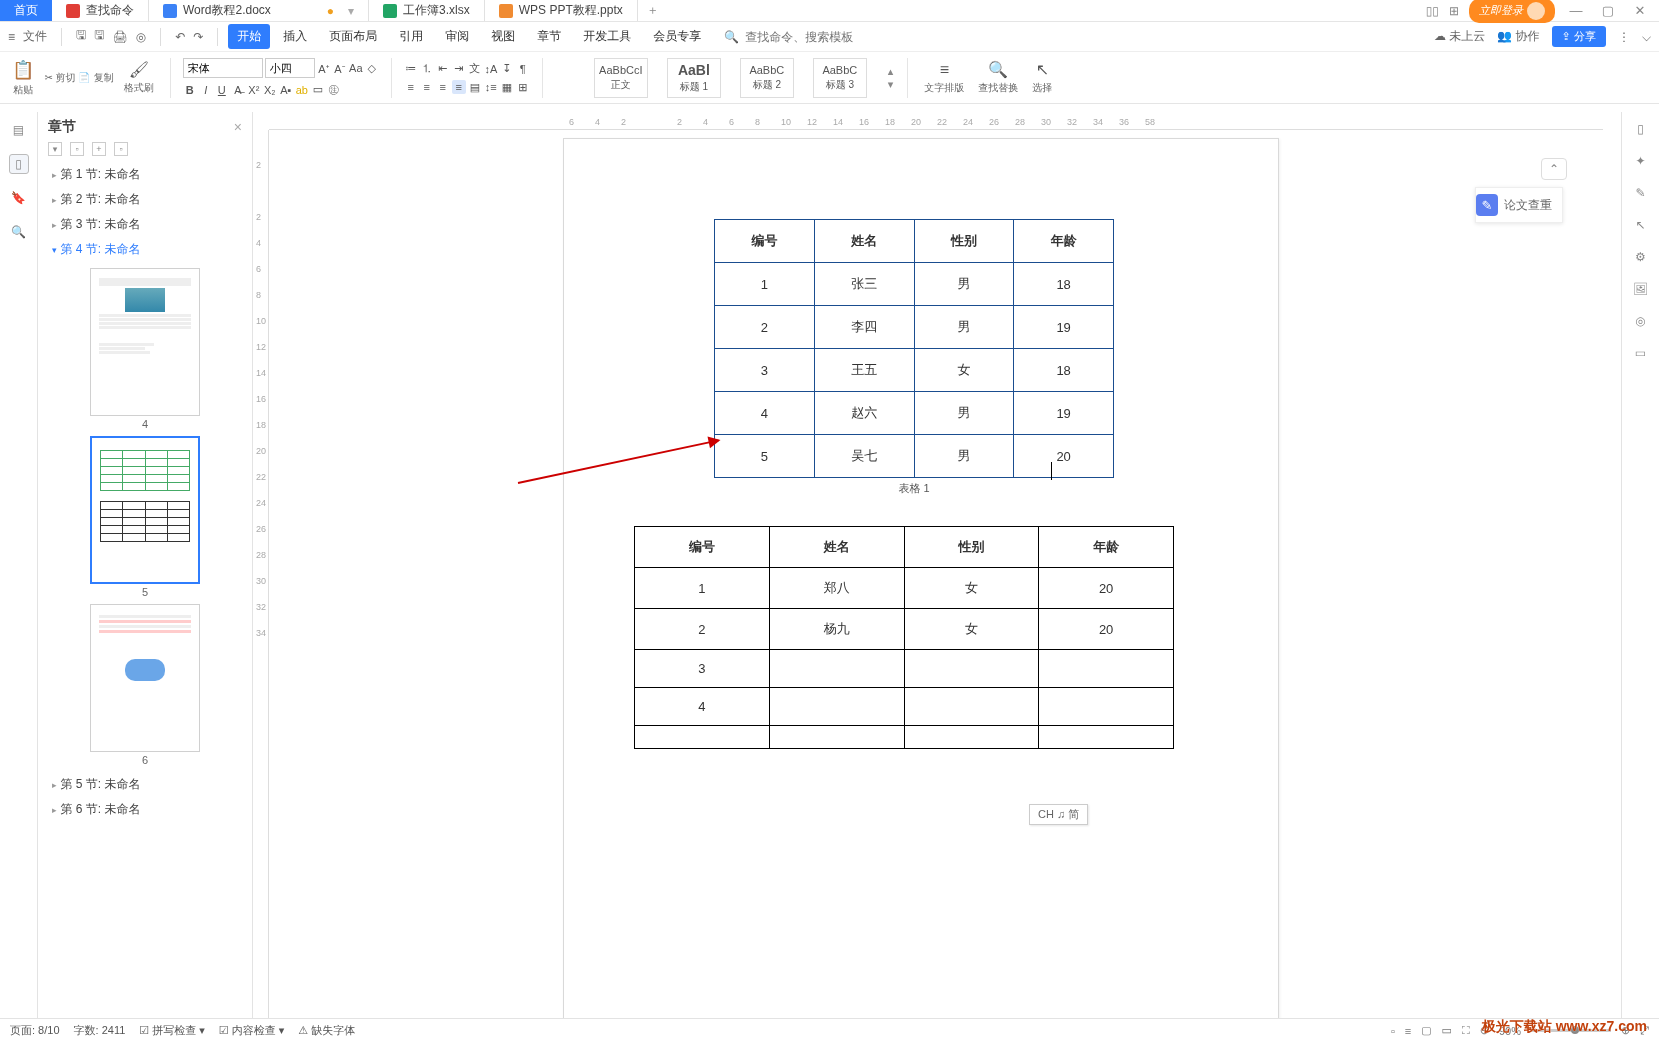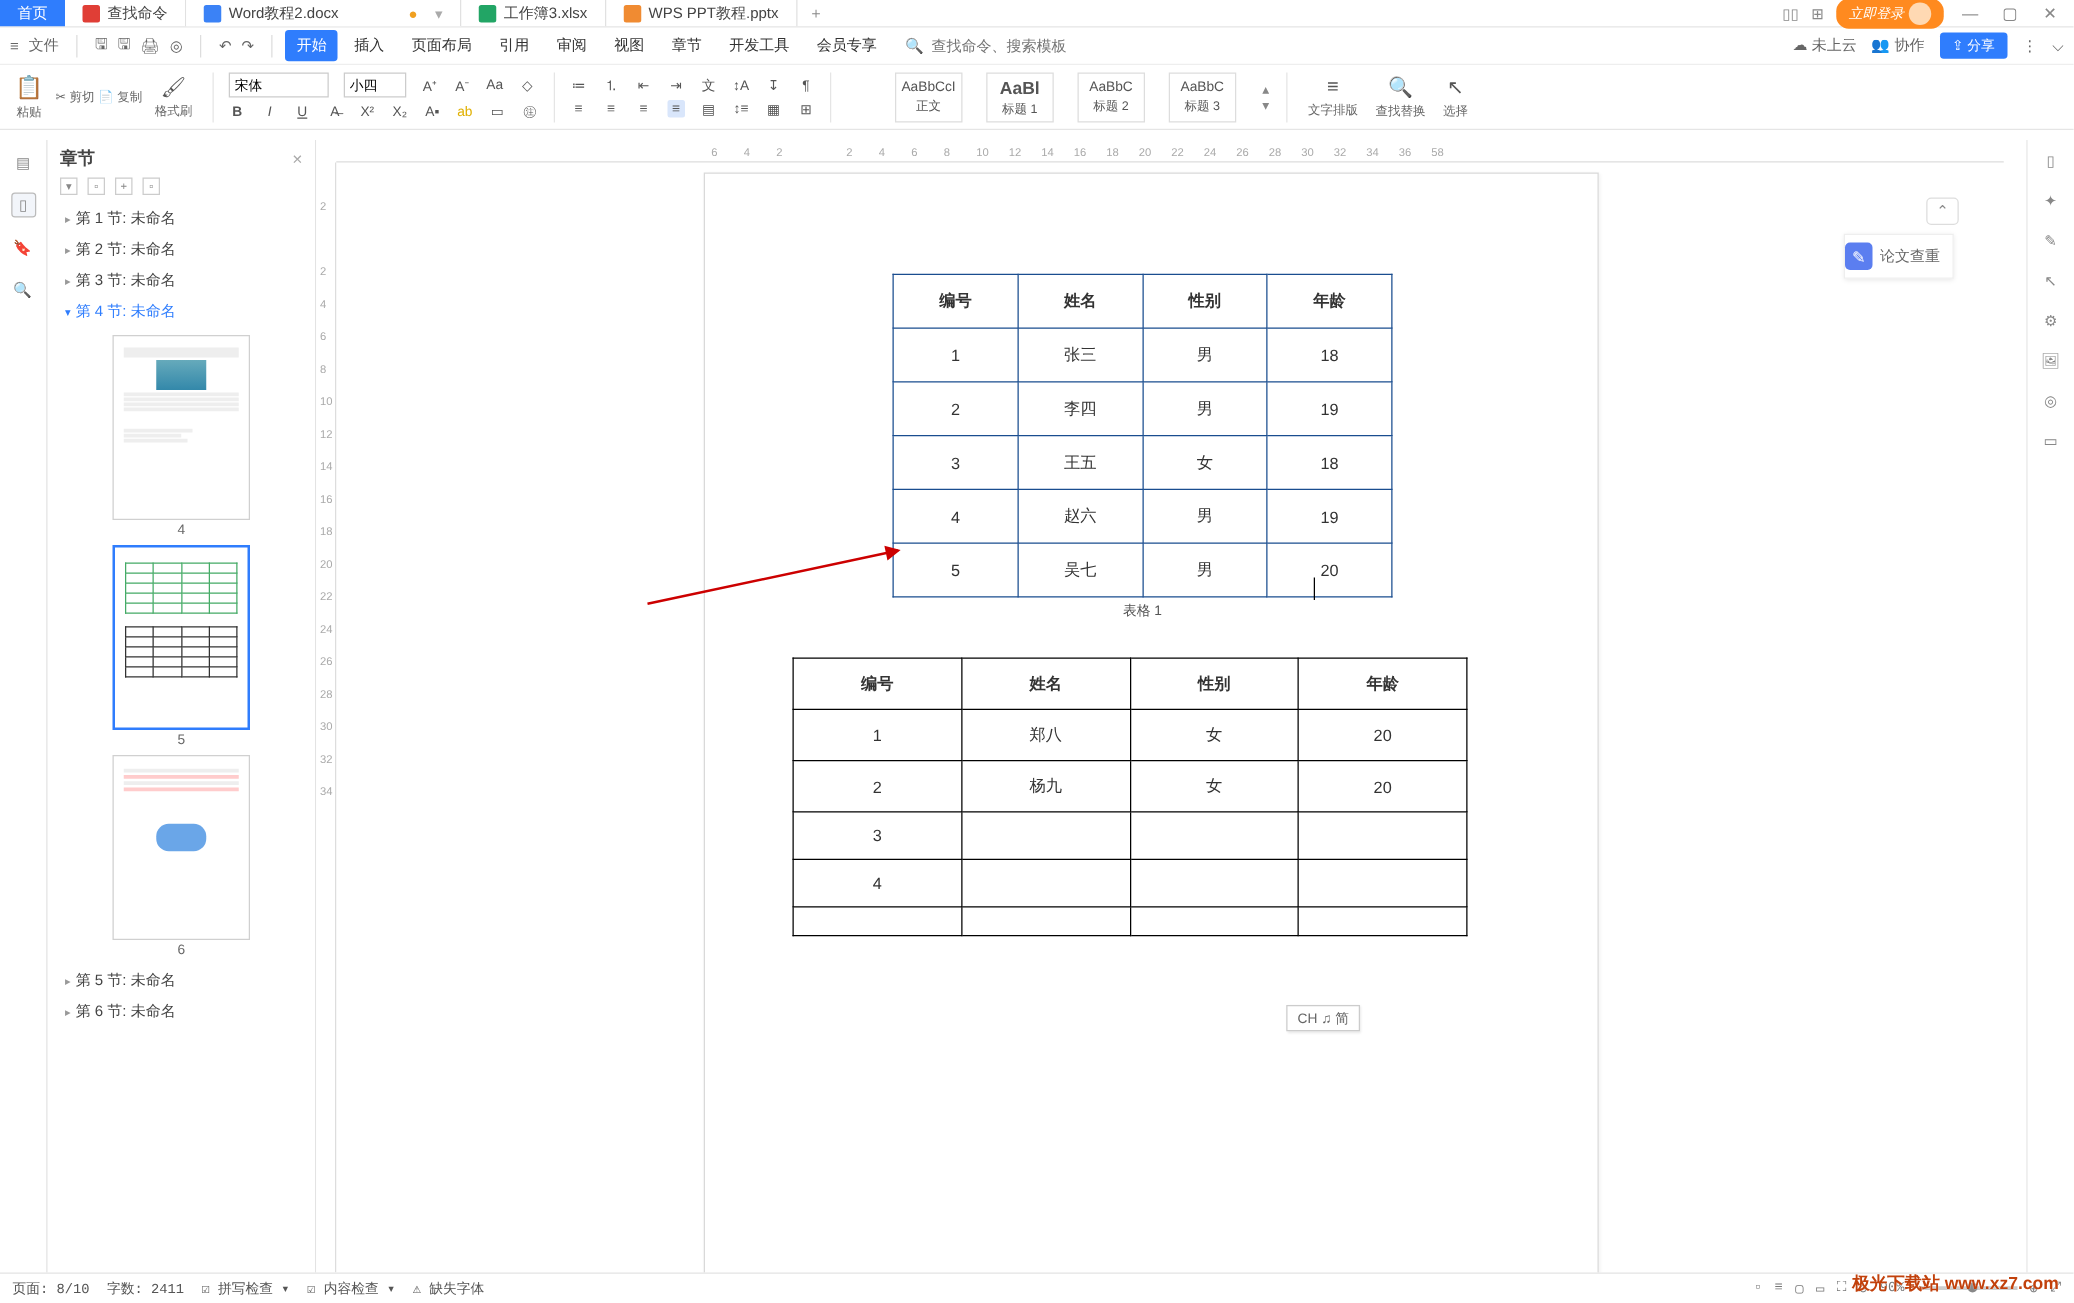--- a/index.html
+++ b/index.html
@@ -31,21 +31,21 @@
   .search-area input { border: none; outline: none; font-size: 12px; color: #666; width: 120px; }
   .menubar .right { margin-left: auto; display: flex; align-items: center; gap: 12px; color: #666; }
   .share-btn { background: #2f7dfd; color: #fff; padding: 3px 10px; border-radius: 3px; cursor: pointer; font-size: 11px; }
   
   .ribbon { height: 52px; display: flex; align-items: center; padding: 0 8px; border-bottom: 1px solid #e5e5e5; gap: 6px; font-size: 11px; color: #555; }
   .rgrp { display: flex; flex-direction: column; align-items: center; gap: 2px; padding: 0 4px; }
   .rgrp .lbl { font-size: 10px; color: #666; }
   .ribbon .sep { width: 1px; height: 40px; background: #e5e5e5; margin: 0 6px; }
   .font-sel, .size-sel { border: 1px solid #ccc; height: 20px; font-size: 11px; padding: 0 4px; background: #fff; }
   .font-sel { width: 80px; } .size-sel { width: 50px; }
-  .icon-row { display: flex; align-items: center; gap: 12px; }
+  .icon-row { display: flex; align-items: center; gap: 2px; }
   .icon-row span { cursor: pointer; color: #555; min-width: 14px; text-align: center; }
   .style-box { width: 54px; height: 40px; border: 1px solid #ddd; display: flex; flex-direction: column; align-items: center; justify-content: center; font-size: 10px; gap: 2px; cursor: pointer; }
   .style-box .s1 { font-size: 11px; }
   .style-row { display: flex; gap: 19px; padding-left: 39px; }
   
   .main { position: absolute; top: 112px; left: 0; right: 0; bottom: 24px; display: flex; }
   .leftcol { width: 38px; border-right: 1px solid #e3e3e3; display: flex; flex-direction: column; align-items: center; padding-top: 8px; gap: 14px; color: #888; }
   .leftcol span { cursor: pointer; width: 20px; height: 20px; display:flex; align-items:center; justify-content:center; }
   .leftcol span.active { border: 1px solid #bbb; background: #f2f5fa; border-radius: 3px; }
   .navpanel { width: 215px; border-right: 1px solid #e3e3e3; display: flex; flex-direction: column; }
@@ -78,21 +78,21 @@
   .arrow { position:absolute; top:370px; left:265px; width:205px; height:2px; background:#c00; transform-origin:left center; transform:rotate(-12deg); }
   .arrow::after { content:""; position:absolute; right:-2px; top:-5px; border-left:12px solid #c00; border-top:6px solid transparent; border-bottom:6px solid transparent; }
   .caret { position:absolute; top:350px; left:798px; width:1px; height:18px; background:#000; }
   .ime { position:absolute; top:692px; left:776px; border:1px solid #ccc; background:#fff; padding:2px 8px; color:#666; box-shadow:1px 1px 2px rgba(0,0,0,0.1); font-size:11px;}
   .rcol { width: 38px; border-left:1px solid #e3e3e3; display:flex; flex-direction:column; align-items:center; padding-top:10px; gap:18px; color:#888; }
   .rcol span { cursor:pointer; }
   .float-btn { position:absolute; top:75px; right:58px; display:flex; align-items:center; gap:6px; padding:6px 10px; color:#666; box-shadow:0 1px 4px rgba(0,0,0,0.1); border:1px solid #eee; background:#fff; cursor:pointer; font-size:12px; }
   .float-btn .icn { width:22px; height:22px; background:#5b7ef0; border-radius:4px; display:flex; align-items:center; justify-content:center; color:#fff; font-size:13px; margin-left:-10px; }
   .upbtn { position:absolute; top:46px; right:54px; width:26px; height:22px; border:1px solid #ddd; background:#fff; display:flex; align-items:center; justify-content:center; color:#888; cursor:pointer; border-radius:4px;}
   
-  .status { position:absolute; bottom:0; left:0; right:0; height:24px; border-top:1px solid #e3e3e3; display:flex; align-items:center; padding:0 10px; font-size:11px; color:#555; gap:14px;font-family:Liberation Mono, monospace; }
+  .status { position:absolute; bottom:0; left:0; right:0; height:24px; border-top:1px solid #e3e3e3; display:flex; align-items:center; padding:0 10px; font-size:11px; color:#555; gap:14px; }
   .status .right { margin-left:auto; display:flex; align-items:center; gap:10px; color:#777; }
   .zoom-slider { width:80px; height:3px; background:#ccc; position:relative; }
   .zoom-slider::after { content:""; position:absolute; left:40px; top:-3px; width:8px; height:8px; background:#888; border-radius:50%; }
   .watermark { position:absolute; bottom:6px; right:12px; color:#c2410c; font-size:14px; font-weight:bold; text-shadow:0 0 1px #fff; }
   .mini-table { width:100%; border-collapse:collapse; }
   .mini-table td { border:1px solid #4a6; height:8px; font-size:3px; }
   .mini-table.bk td { border:1px solid #333; }
 </style>
 </head>
 <body>

